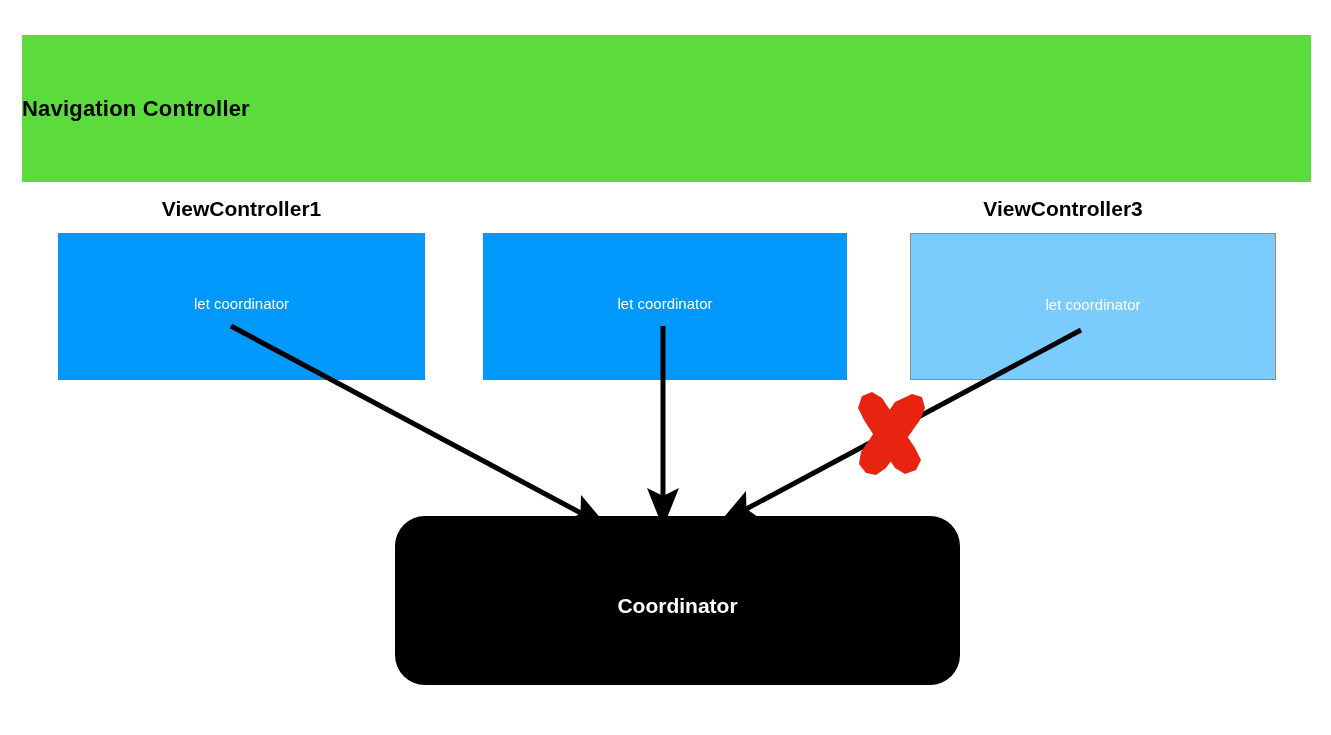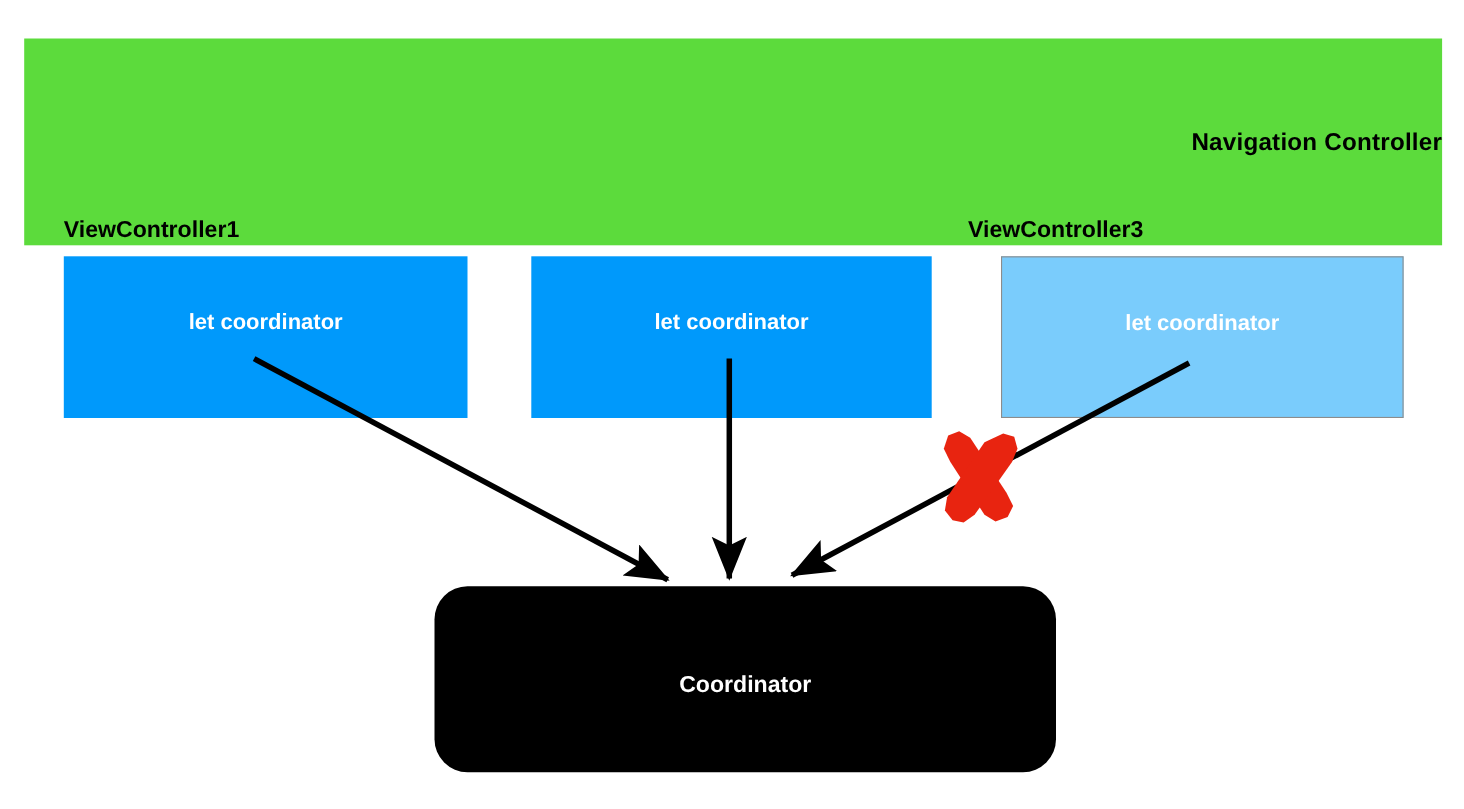--- a/index.html
+++ b/index.html
@@ -18,41 +18,41 @@
     background: #ffffff;
     overflow: hidden;
   }
 
   
   .nav-controller {
     position: absolute;
     left: 22px;
     top: 35px;
     width: 1289px;
-    height: 188px;
+    height: 147px;
     background: #5CDB3C;
     display: flex;
     align-items: center;
-    justify-content: flex-end;
+    justify-content: flex-start;
     box-sizing: border-box;
   }
   .nav-controller-label {
     font-size: 22px;
     font-weight: bold;
     color: #000000;
     letter-spacing: 0.2px;
   }
 
   
   .vc-label {
     position: absolute;
     font-size: 21px;
     font-weight: bold;
     color: #000000;
-    text-align: left;
+    text-align: center;
     white-space: nowrap;
   }
   .vc-label-1 { left: 58px;  top: 197px; width: 367px; }
   .vc-label-2 { left: 483px; top: 197px; width: 364px; }
   .vc-label-3 { left: 880px; top: 197px; width: 366px; }
 
   
   .vc-box {
     position: absolute;
     box-sizing: border-box;
@@ -70,32 +70,32 @@
     width: 364px; height: 147px;
     background: #0099FB;
   }
   .vc-box-3 {
     left: 910px; top: 233px;
     width: 366px; height: 147px;
     background: #7ACCFC;
     border: 1px solid #8c8c8c;
   }
   .vc-box-text {
-    margin-top: 49px;
-    font-size: 20px;
-    font-weight: bold;
+    margin-top: 62px;
+    font-size: 15px;
+    font-weight: normal;
     color: #ffffff;
     white-space: nowrap;
   }
 
   
   .coordinator-box {
     position: absolute;
     left: 395px;
-    top: 533px;
+    top: 516px;
     width: 565px;
     height: 169px;
     background: #000000;
     border-radius: 30px;
     display: flex;
     align-items: center;
     justify-content: center;
     box-sizing: border-box;
   }
   .coordinator-label {

